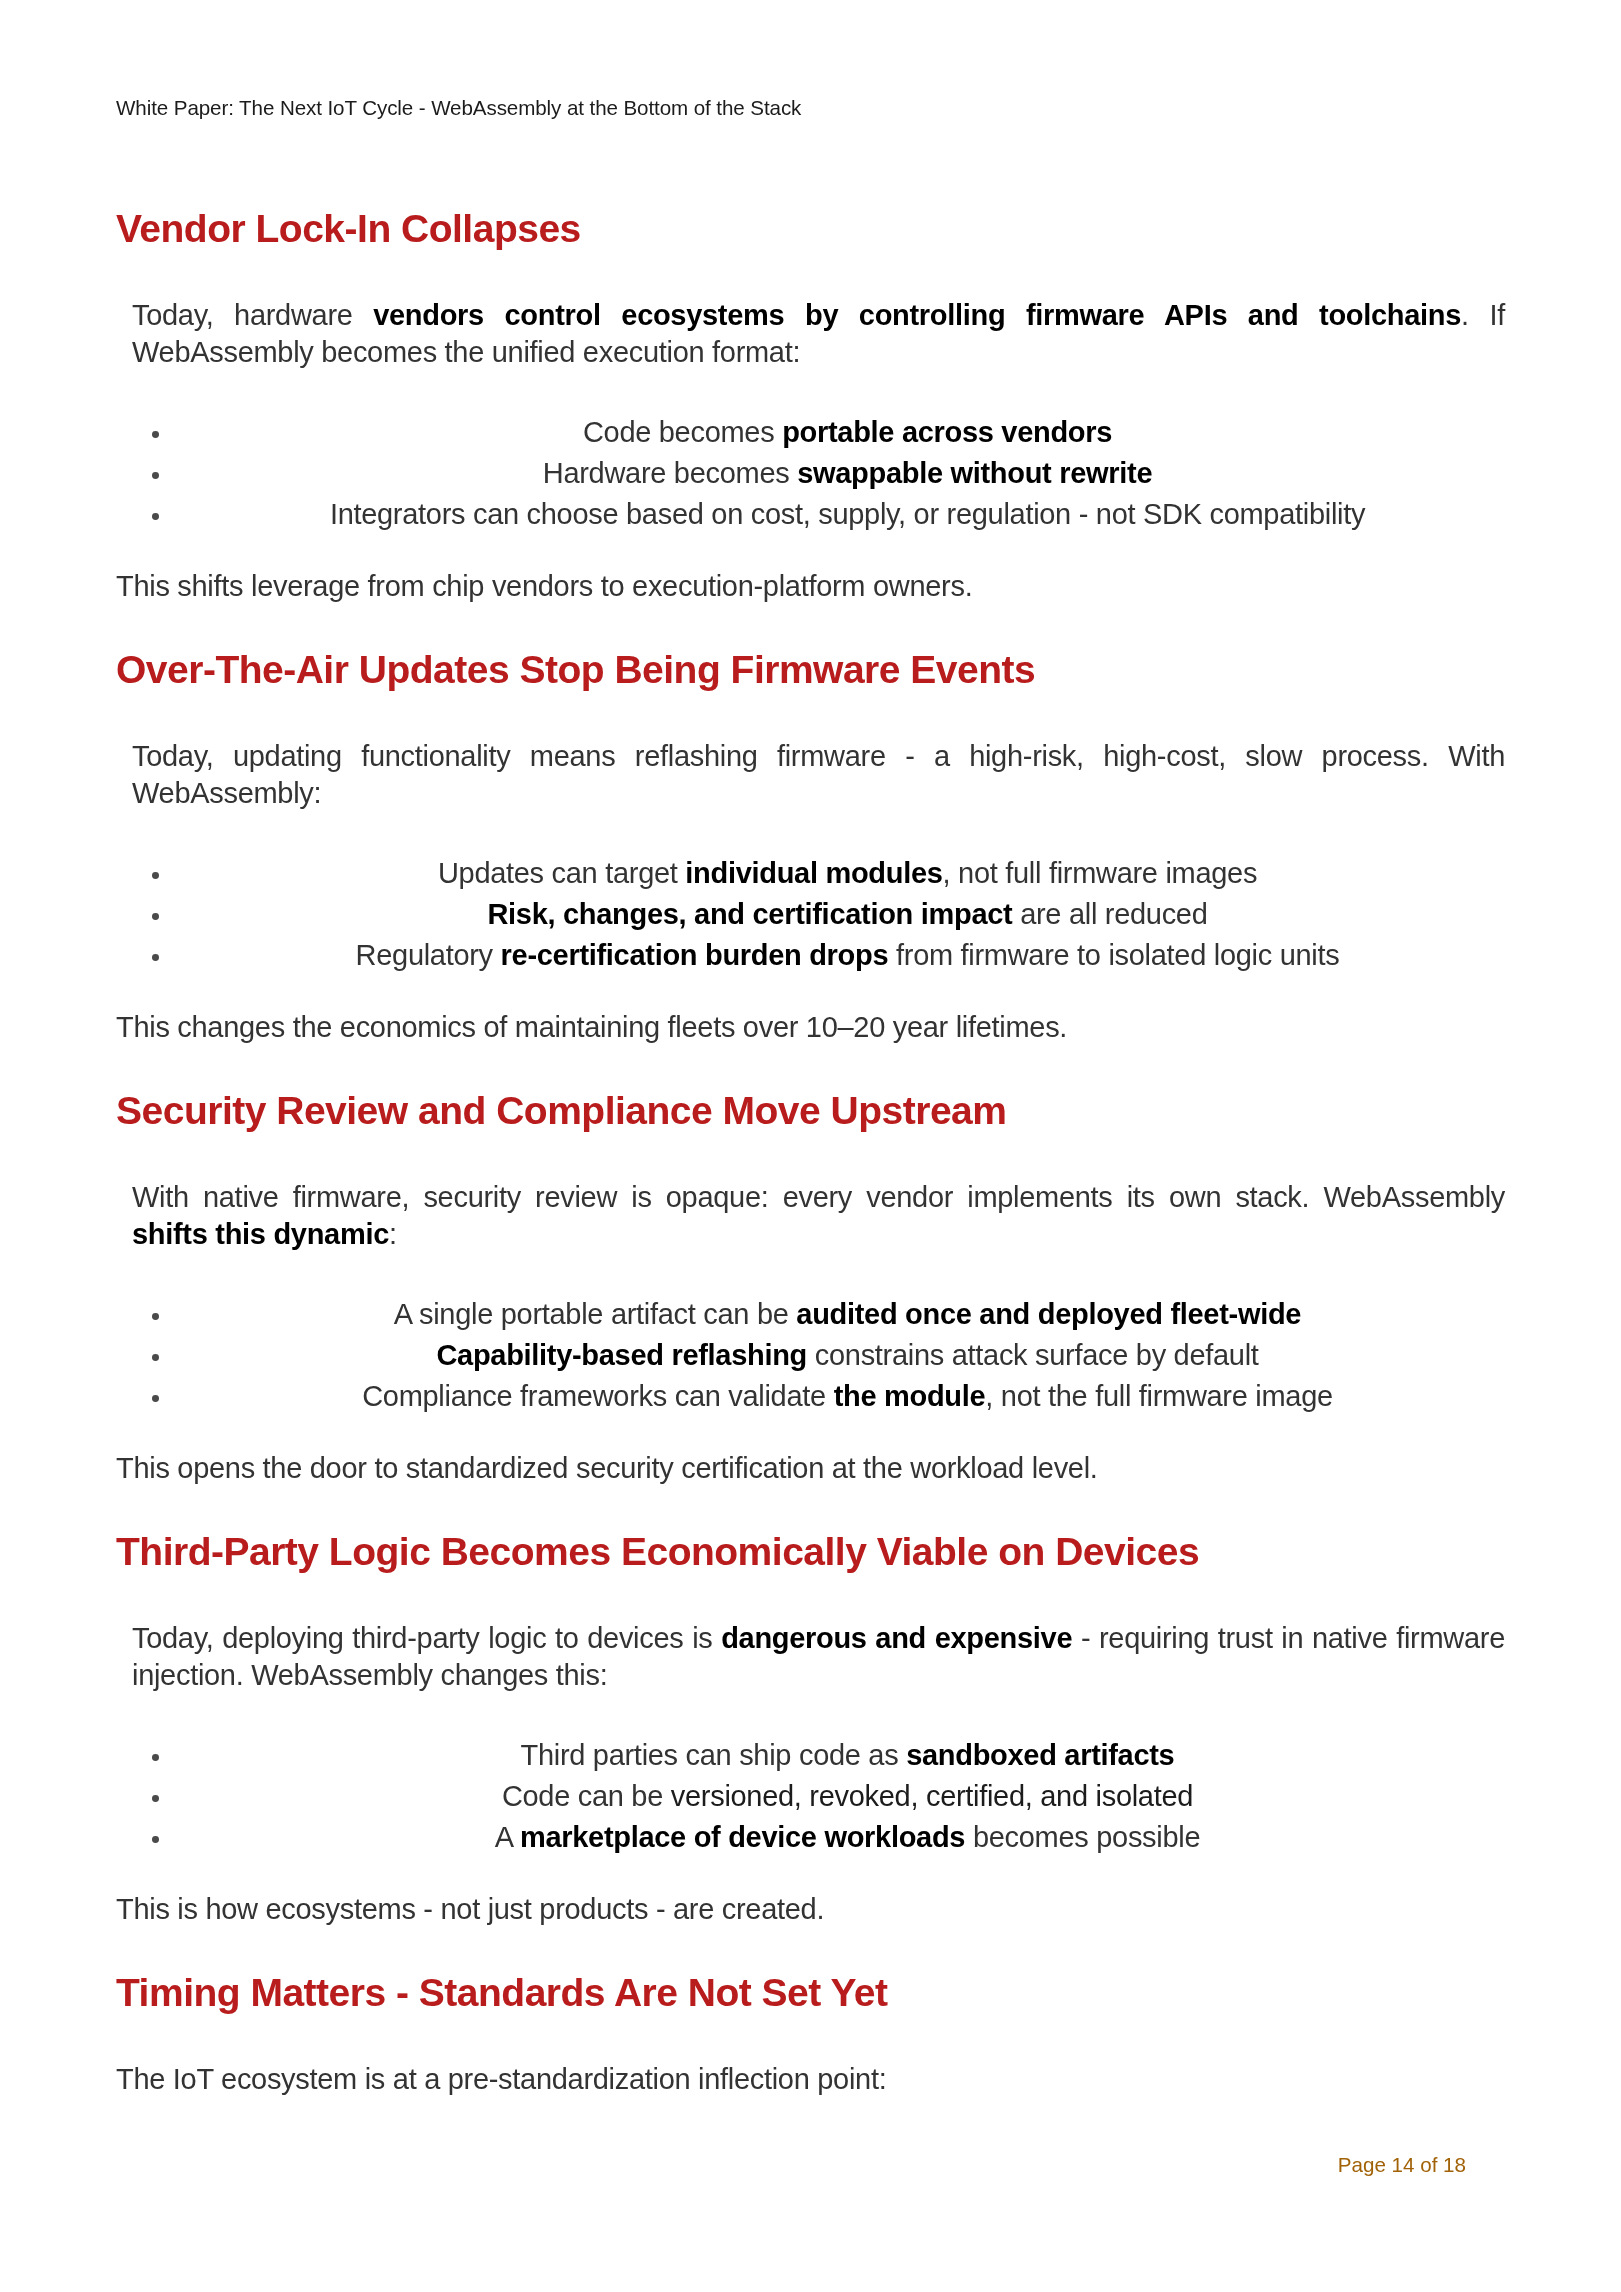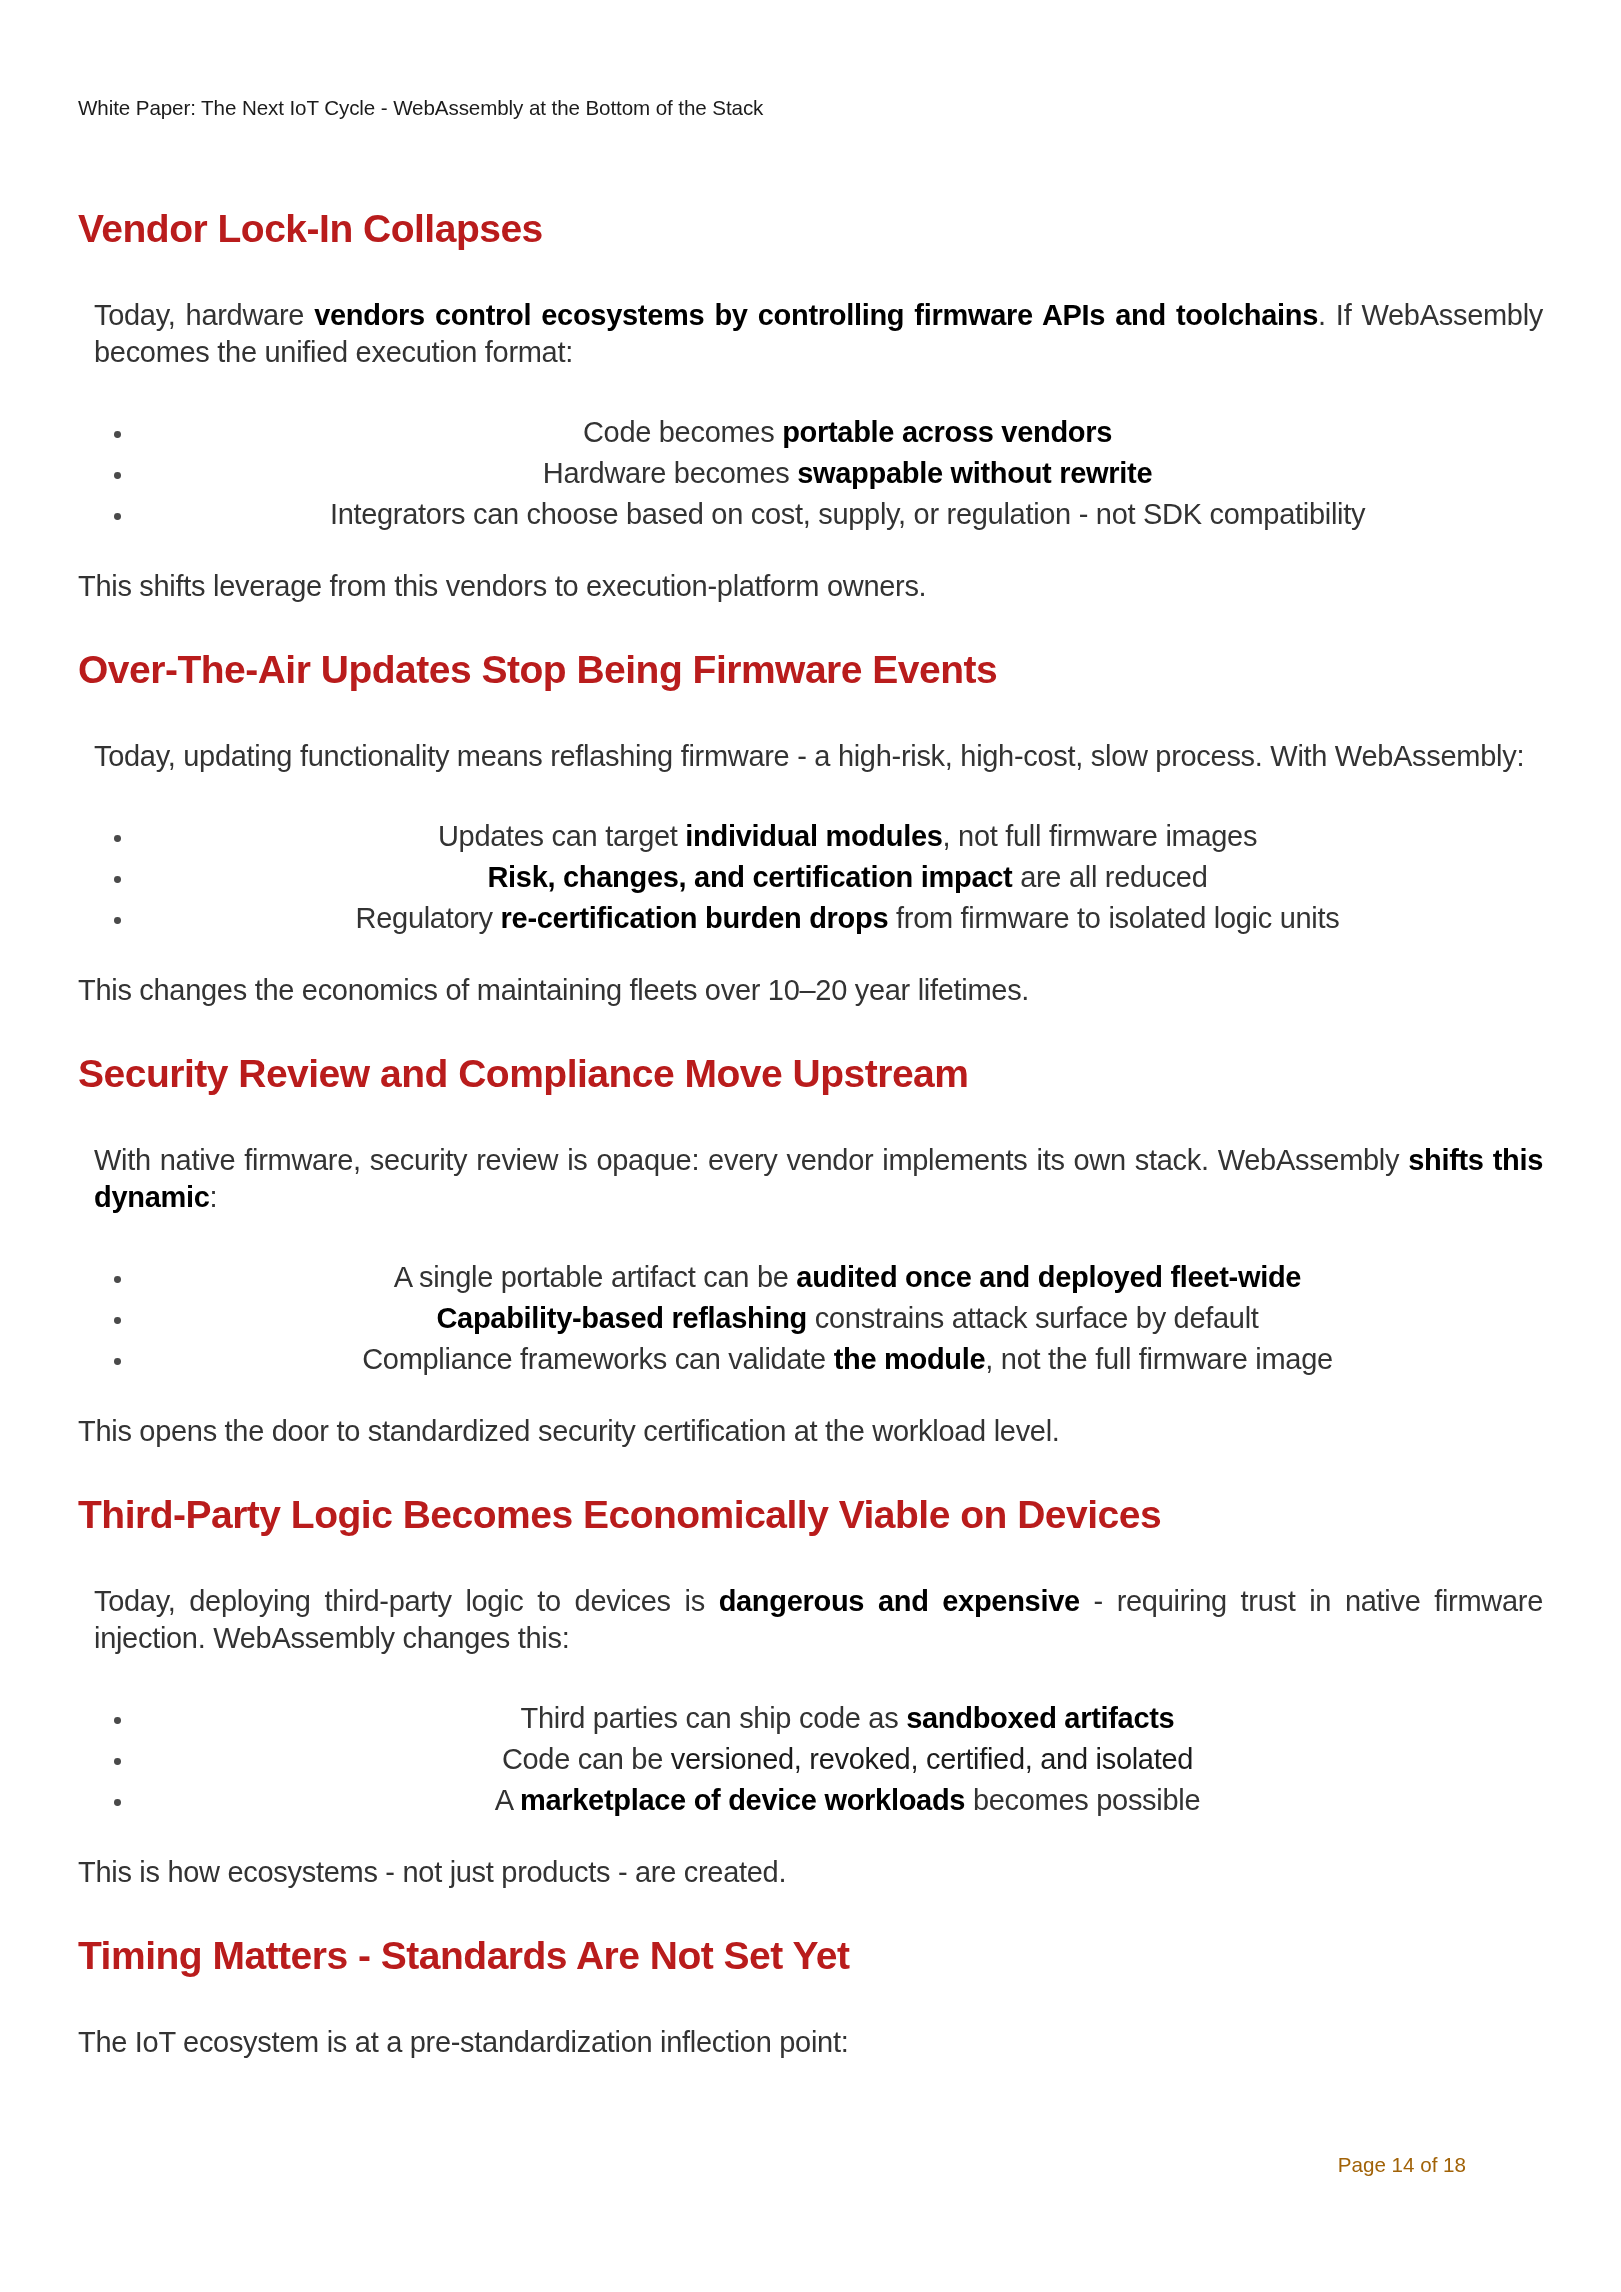--- a/index.html
+++ b/index.html
@@ -5,21 +5,21 @@
   html, body { margin: 0; padding: 0; }
   body {
     width: 1621px; height: 2293px;
     background: #ffffff;
     font-family: "Liberation Sans", sans-serif;
     position: relative;
     overflow: hidden;
   }
   .page {
     position: absolute; inset: 0;
-    padding: 0 78px;
+    padding: 0 116px;
     box-sizing: border-box;
   }
   .doc-header {
     margin-top: 95px;
     font-size: 20.6px;
     line-height: 25.5px;
     color: #1c1c1c;
     letter-spacing: -0.1px;
   }
   h2.section-heading {
@@ -80,21 +80,21 @@
   <div class="doc-header">White Paper: The Next IoT Cycle - WebAssembly at the Bottom of the Stack</div>
 
   <section>
     <h2 class="section-heading first">Vendor Lock-In Collapses</h2>
     <p class="para justify"><span>Today, hardware </span><span class="b">vendors control ecosystems by controlling firmware APIs and toolchains</span><span>. If WebAssembly becomes the unified execution format:</span></p>
     <ul class="bullets">
       <li><span>Code becomes </span><span class="b">portable across vendors</span></li>
       <li><span>Hardware becomes </span><span class="b">swappable without rewrite</span></li>
       <li><span>Integrators can choose based on cost, supply, or regulation - not SDK compatibility</span></li>
     </ul>
-    <p class="para">This shifts leverage from this vendors to execution-platform owners.</p>
+    <p class="para">This shifts leverage from chip vendors to execution-platform owners.</p>
   </section>
 
   <section>
     <h2 class="section-heading">Over-The-Air Updates Stop Being Firmware Events</h2>
     <p class="para justify"><span>Today, updating functionality means reflashing firmware - a high-risk, high-cost, slow process. With WebAssembly:</span></p>
     <ul class="bullets">
       <li><span>Updates can target </span><span class="b">individual modules</span><span>, not full firmware images</span></li>
       <li><span class="b">Risk, changes, and certification impact</span><span> are all reduced</span></li>
       <li><span>Regulatory </span><span class="b">re-certification burden drops</span><span> from firmware to isolated logic units</span></li>
     </ul>

